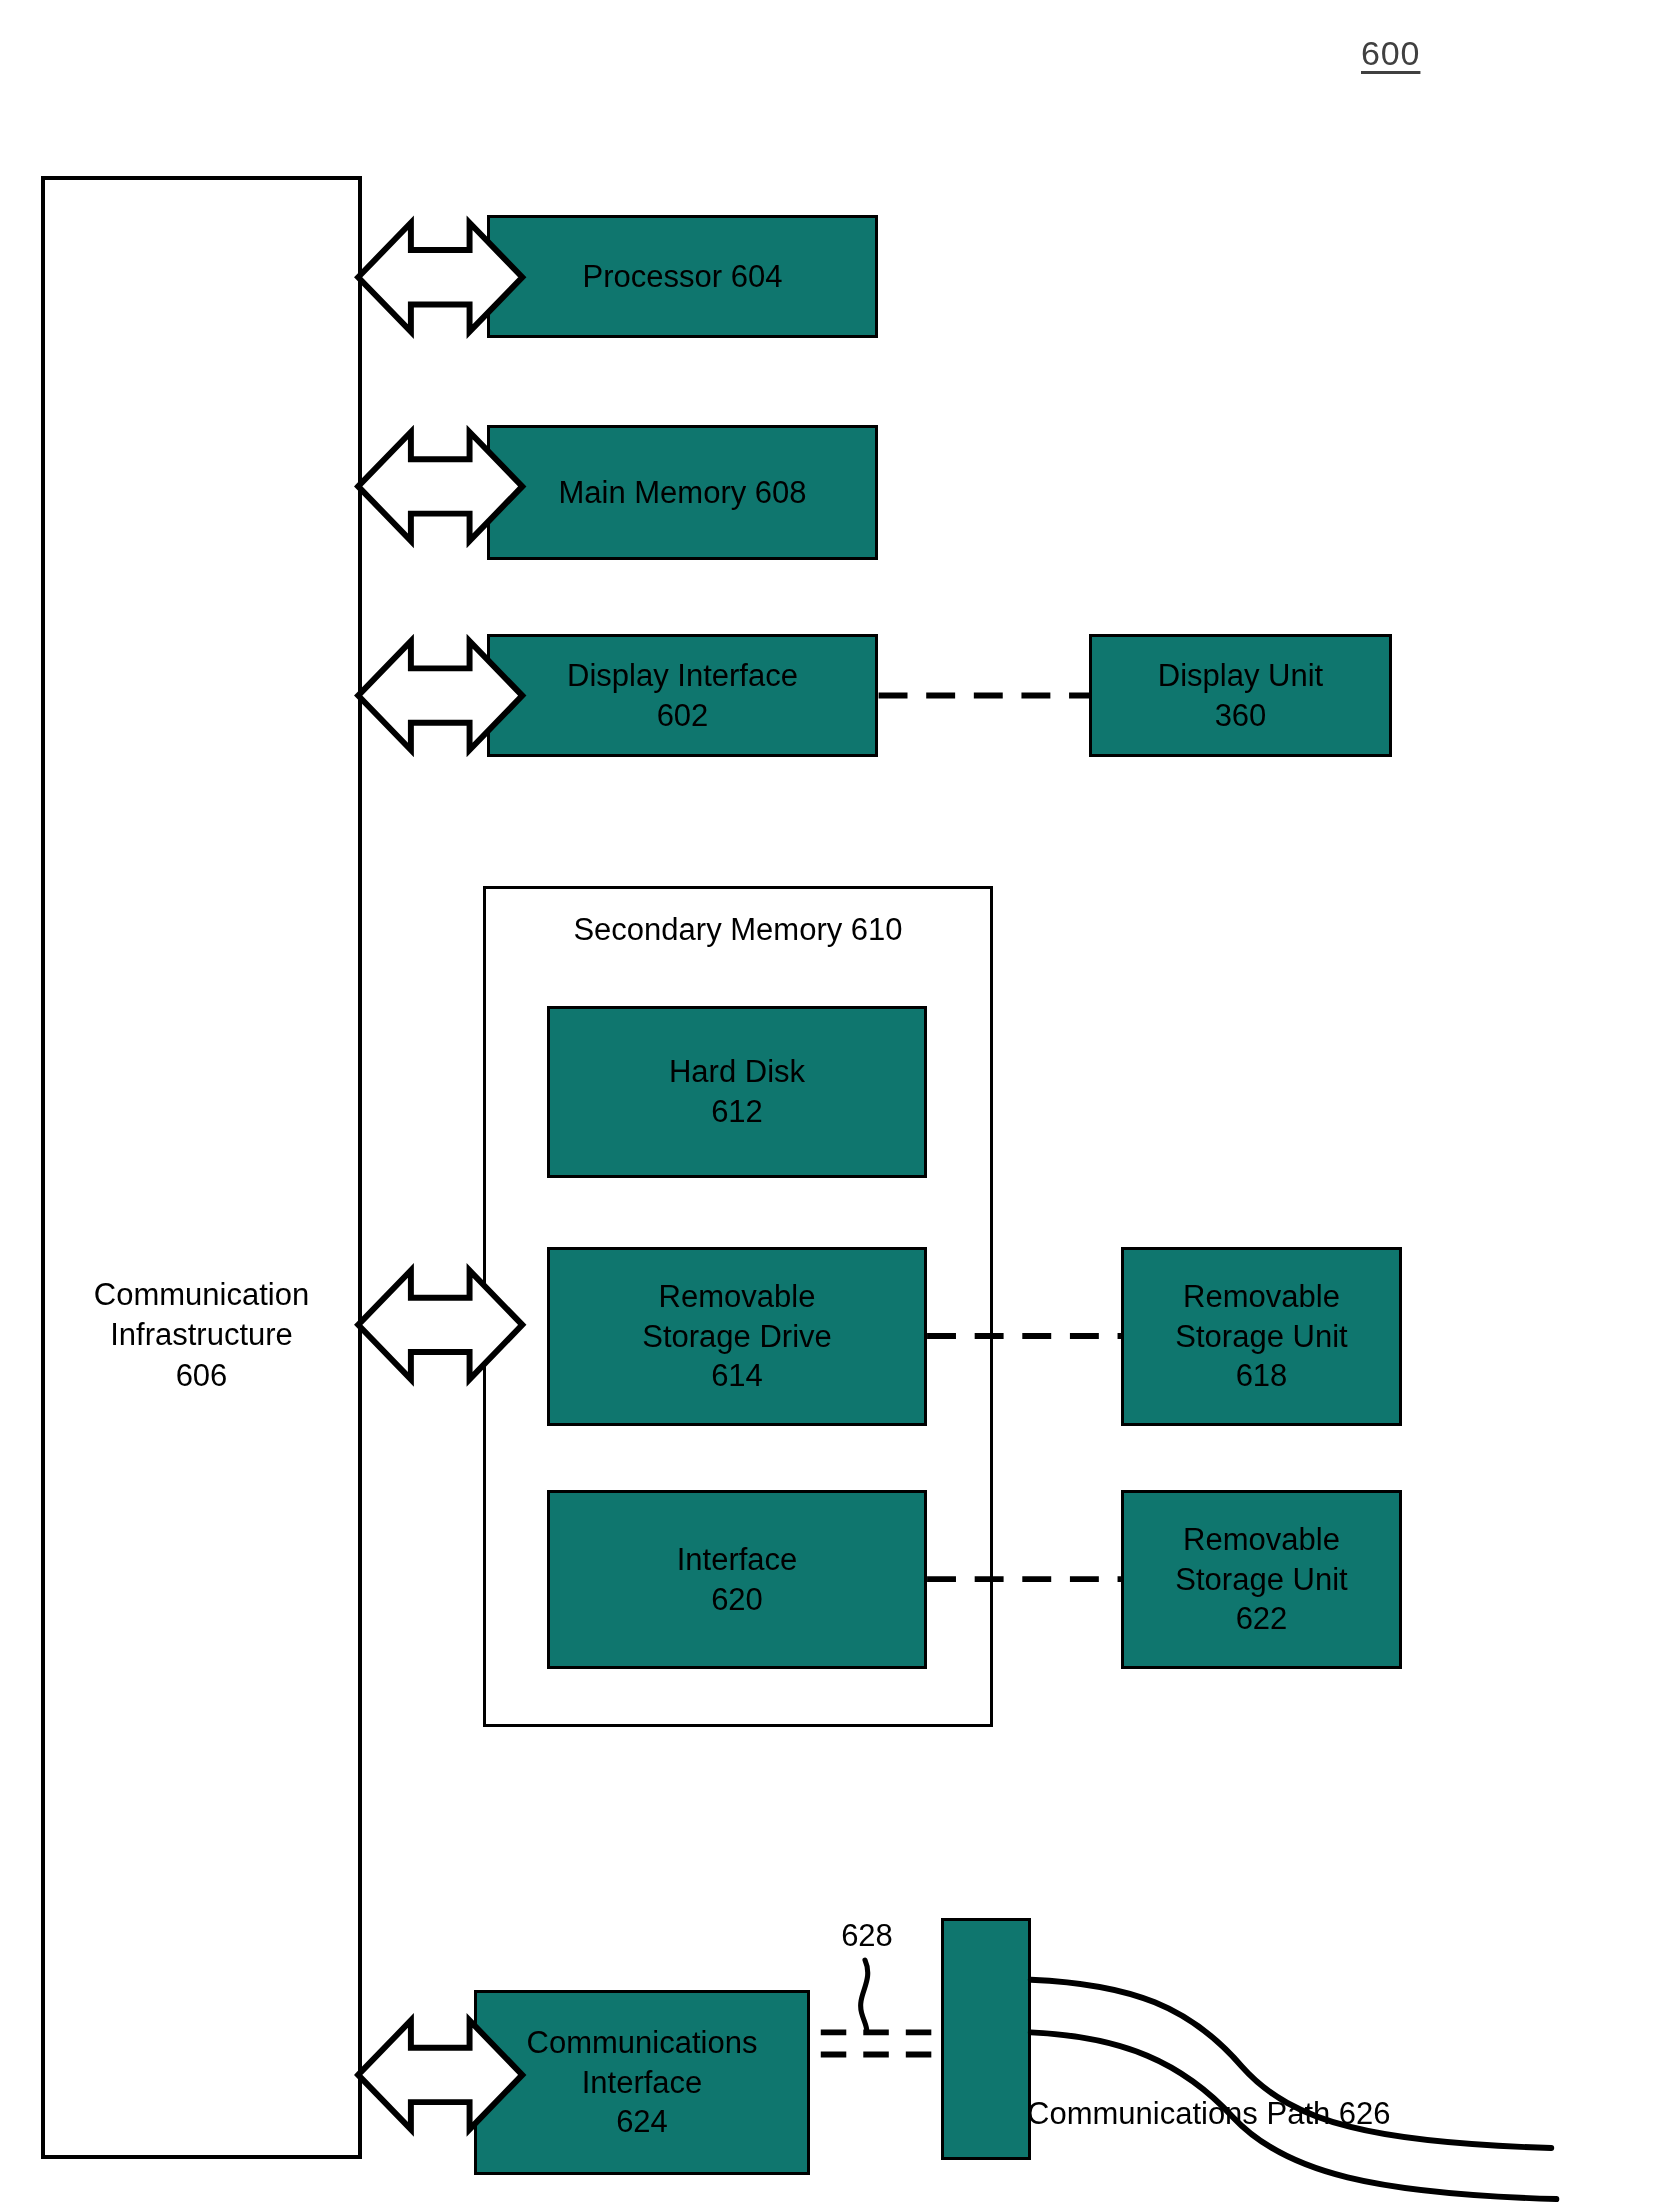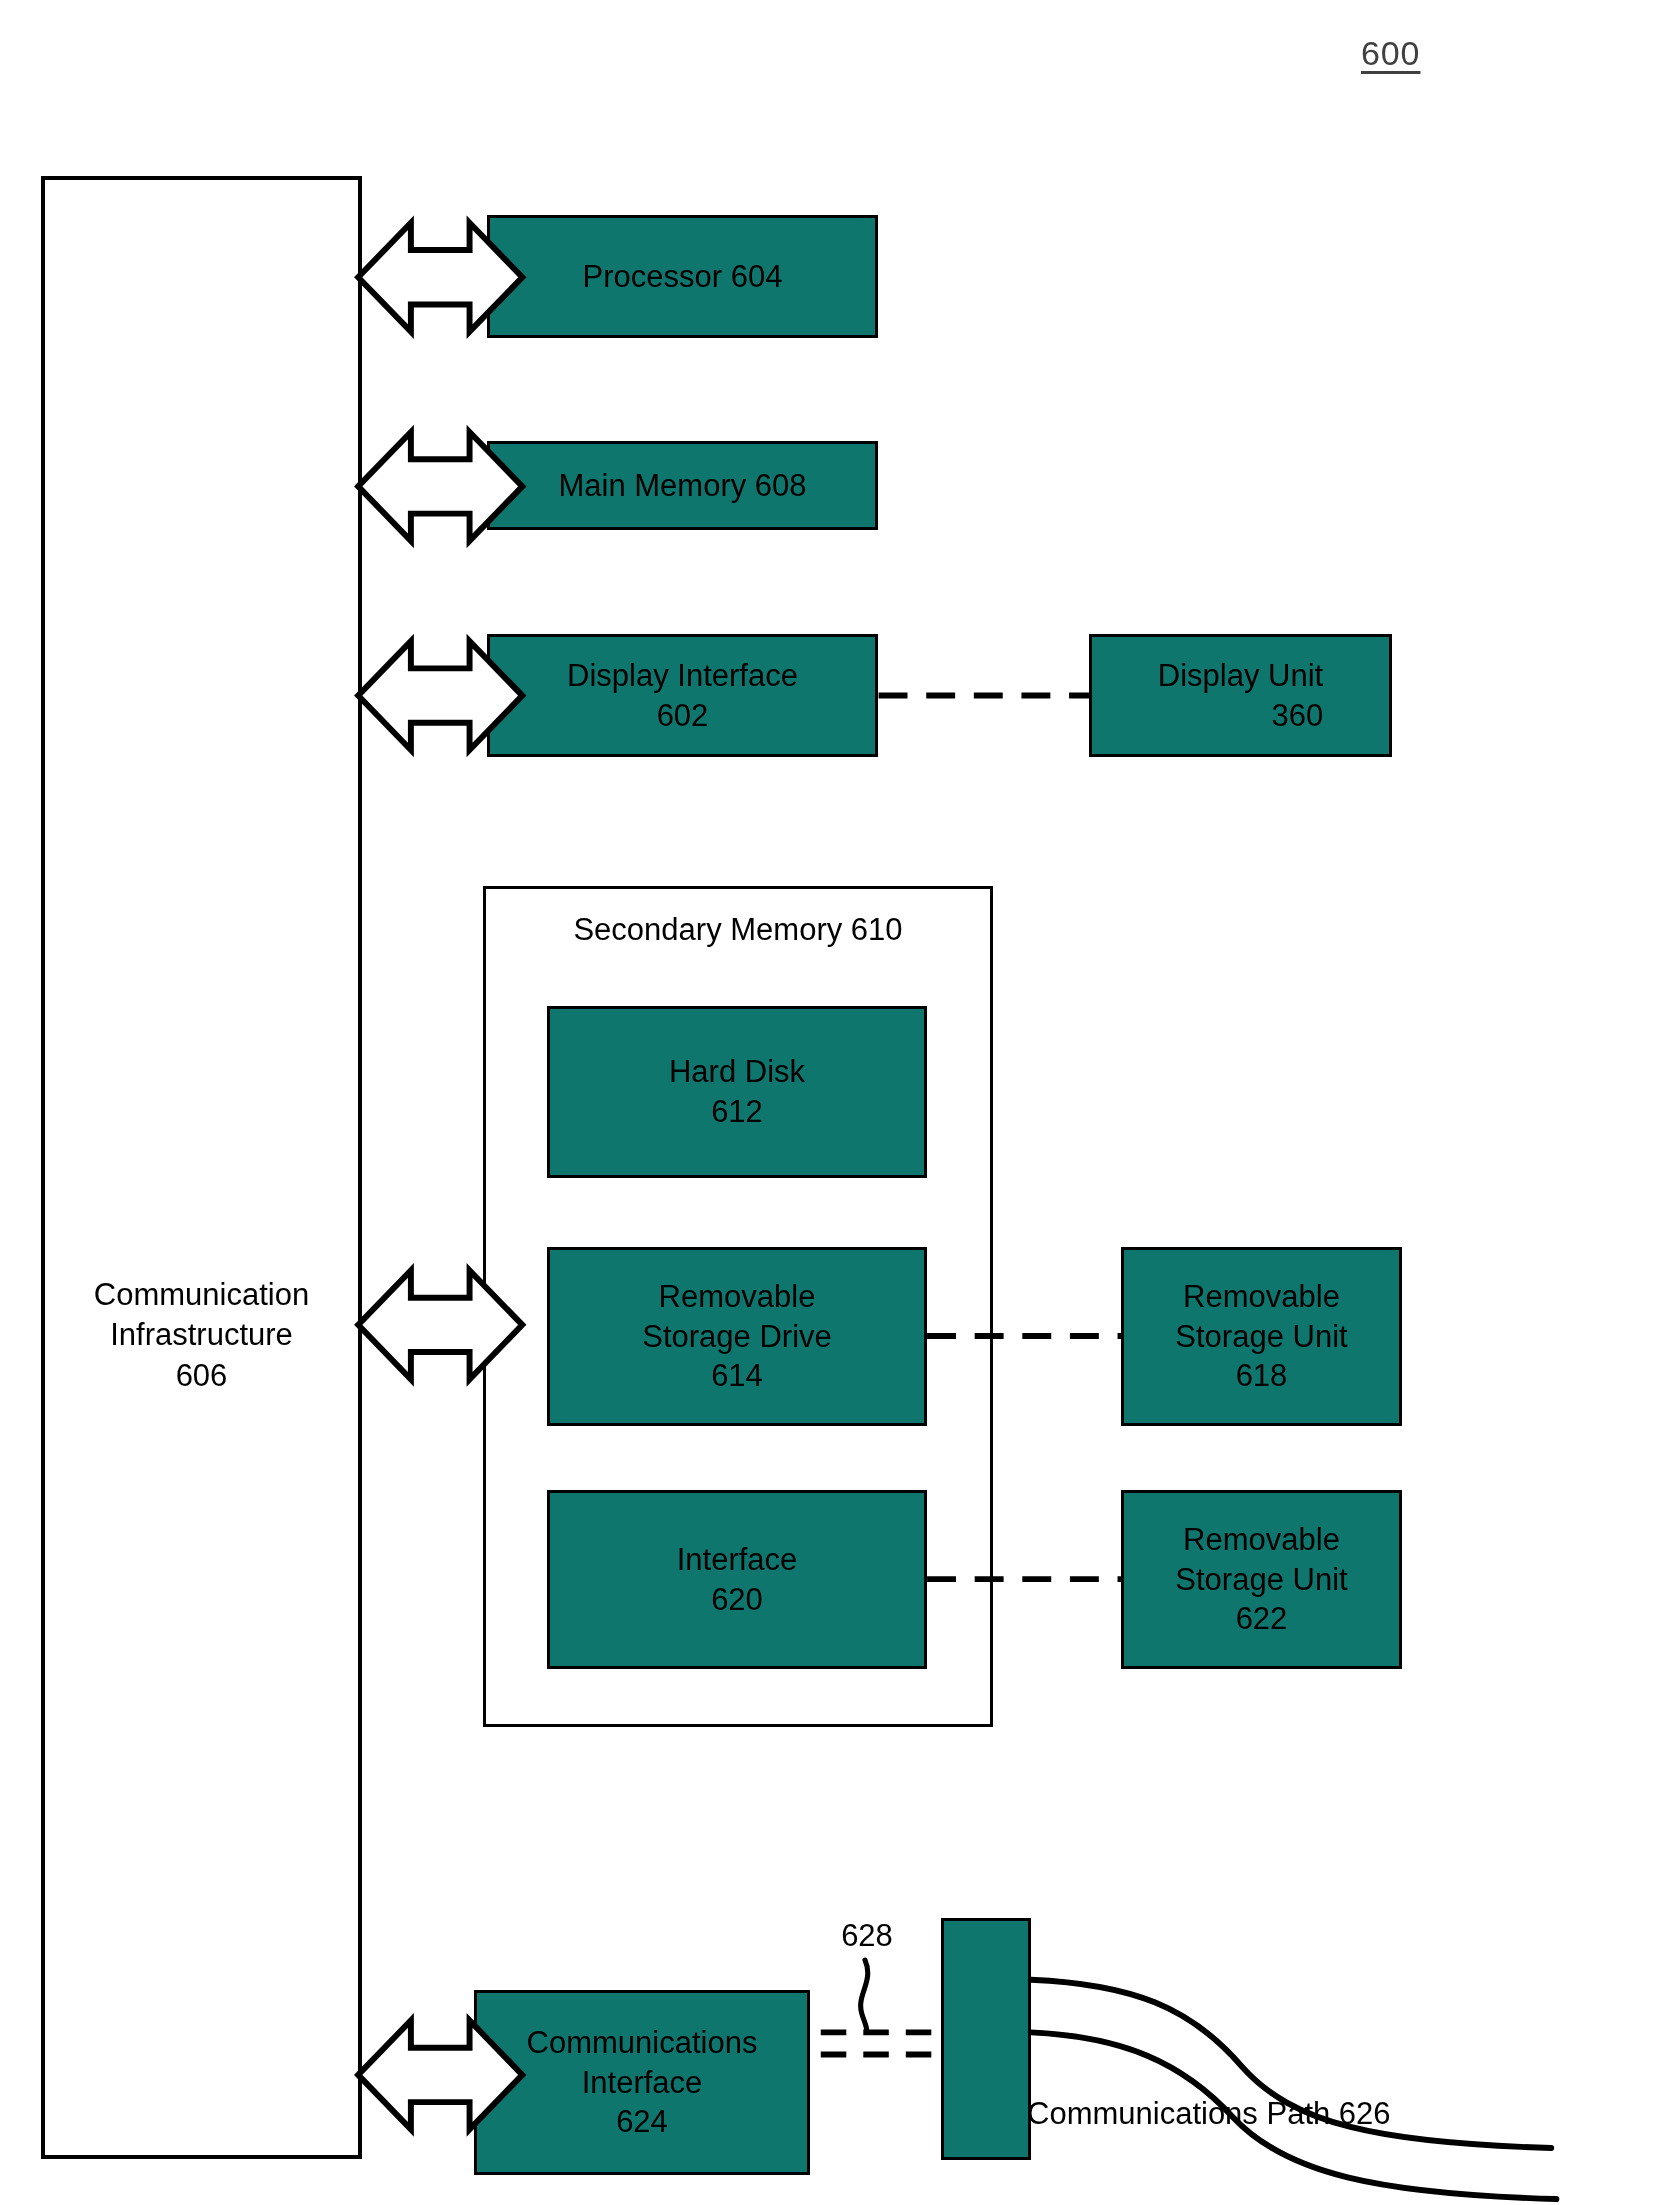--- a/index.html
+++ b/index.html
@@ -119,34 +119,34 @@
       <div>606</div>
     </div>
   </div>
 
   <div class="box" style="left:487px; top:215px; width:391px; height:123px;">
     <div>
       <div>Processor 604</div>
     </div>
   </div>
 
-  <div class="box" style="left:487px; top:425px; width:391px; height:89px;margin-top:16px;">
+  <div class="box" style="left:487px; top:425px; width:391px; height:135px;">
     <div>
       <div>Main Memory 608</div>
     </div>
   </div>
 
   <div class="box" style="left:487px; top:634px; width:391px; height:123px;">
     <div>
       <div>Display Interface</div>
       <div>602</div>
     </div>
   </div>
 
-  <div class="box" style="left:1089px; top:634px; width:303px; height:123px;text-align:right;">
+  <div class="box" style="left:1089px; top:634px; width:303px; height:123px;">
     <div>
       <div>Display Unit</div>
       <div>360</div>
     </div>
   </div>
 
   <div class="secmem"></div>
   <div class="secmem-title">Secondary Memory 610</div>
 
   <div class="box" style="left:547px; top:1006px; width:380px; height:172px;">

